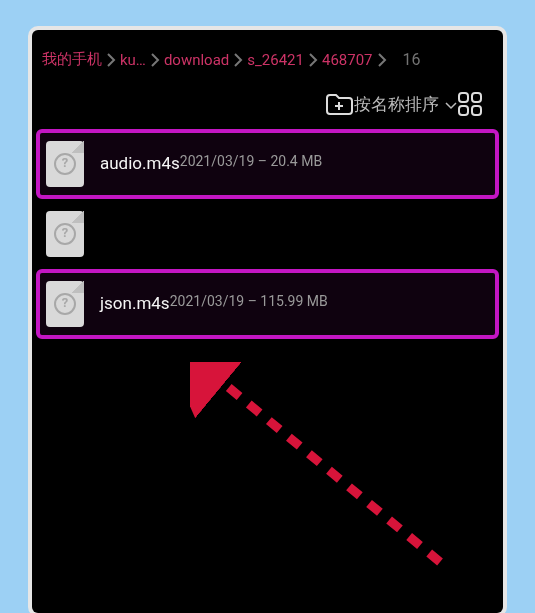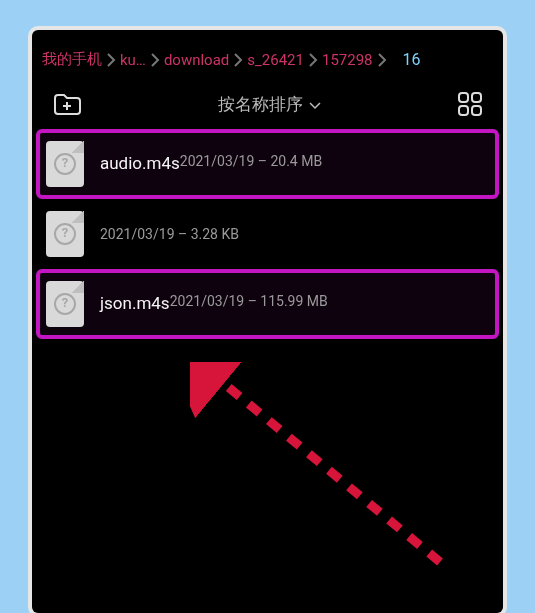--- a/index.html
+++ b/index.html
@@ -36,28 +36,28 @@
     color: #cc3366;
     cursor: pointer;
   }
   .chev {
     margin: 0 4px;
     display: inline-flex;
     align-items: center;
   }
   .chev svg { width: 10px; height: 14px; }
   .crumb-count {
-    color: #7dd3fc;
+    color: #737373;
     margin-left: 12px;
     font-size: 16px;
   }
   .toolbar {
     display: flex;
     align-items: center;
-    justify-content: space-between;
+    justify-content: flex-end;
     padding: 14px 20px 10px 20px;
   }
   .tool-left, .tool-right {
     display: flex;
     align-items: center;
   }
   .tool-sort {
     display: flex;
     align-items: center;
     color: #bbb;
@@ -143,21 +143,21 @@
       <svg viewBox="0 0 10 14">
           <path d="M2 1 L8 7 L2 13" stroke="#777" stroke-width="2" fill="none"></path>
         </svg>
     </span>
     <span class="crumb">s_26421</span>
     <span class="chev">
       <svg viewBox="0 0 10 14">
           <path d="M2 1 L8 7 L2 13" stroke="#777" stroke-width="2" fill="none"></path>
         </svg>
     </span>
-    <span class="crumb">157298</span>
+    <span class="crumb">468707</span>
     <span class="chev">
       <svg viewBox="0 0 10 14">
           <path d="M2 1 L8 7 L2 13" stroke="#777" stroke-width="2" fill="none"></path>
         </svg>
     </span>
     <span class="crumb-count">16</span>
   </div>
 
   <div class="toolbar">
     <div class="tool-left">
@@ -199,21 +199,20 @@
         <span class="file-name">audio.m4s</span>
         <span class="file-meta">2021/03/19 – 20.4 MB</span>
       </div>
     </div>
 
     <div class="file-row">
       <div class="file-icon">
           <div class="file-q">?</div>
         </div>
       <div class="file-info">
-        <span class="file-meta">2021/03/19 – 3.28 KB</span>
       </div>
     </div>
 
     <div class="file-row highlighted">
       <div class="file-icon">
           <div class="file-q">?</div>
         </div>
       <div class="file-info">
         <span class="file-name">json.m4s</span>
         <span class="file-meta">2021/03/19 – 115.99 MB</span>

